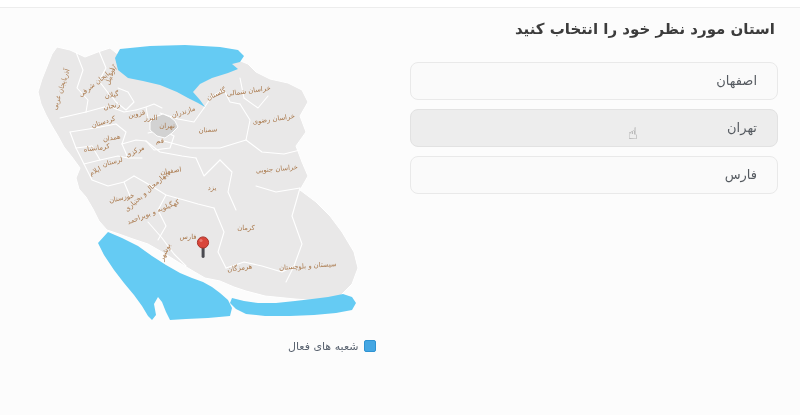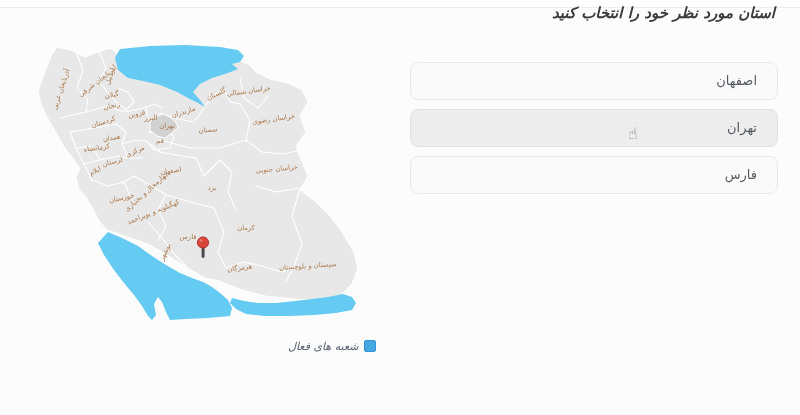--- a/index.html
+++ b/index.html
@@ -11,24 +11,23 @@
   body{
     background:var(--bg);
     font-family:"DejaVu Sans", sans-serif;
     position:relative;
   }
   .topbar{
     position:absolute;top:0;left:0;right:0;height:8px;
     background:#ffffff;border-bottom:1px solid #ededed;
   }
   .page-title{
-    position:absolute;top:4px;right:25px;
+    position:absolute;top:20px;right:25px;
     direction:rtl;font-size:15px;font-weight:bold;color:#3c3c3c;
     letter-spacing:0;
-    font-style:italic;
   }
   .province-list{
     position:absolute;top:62px;right:22px;width:368px;
     display:flex;flex-direction:column;gap:9px;
   }
   .province-btn{
     direction:rtl;width:100%;height:38px;line-height:36px;
     background:#fafafa;border:1px solid #e9e9e9;border-radius:8px;
     text-align:right;padding:0 20px;font-size:13px;color:#555a60;
     font-family:"DejaVu Sans", sans-serif;cursor:pointer;display:block;
@@ -40,21 +39,21 @@
   }
   .map-wrap{position:absolute;left:20px;top:40px;width:370px;height:300px;}
   .map-wrap svg{width:100%;height:100%;display:block;}
   .borders path{fill:none;stroke:#ffffff;stroke-width:1.1;stroke-linejoin:round;stroke-linecap:round;}
   .province-label{
     font-family:"DejaVu Sans", sans-serif;font-size:6.8px;fill:var(--label);
     text-anchor:middle;direction:rtl;
   }
   .legend{
     position:absolute;left:288px;top:340px;direction:rtl;
-    display:flex;align-items:flex-start;gap:6px;font-style:italic;
+    display:flex;align-items:flex-start;gap:6px;
   }
   .legend-swatch{
     width:12px;height:12px;border-radius:2px;
     background:var(--legend-swatch);border:1px solid #2f93d2;
   }
   .legend-label{font-size:11px;color:#5a6370;}
 </style>
 </head>
 <body>
 

